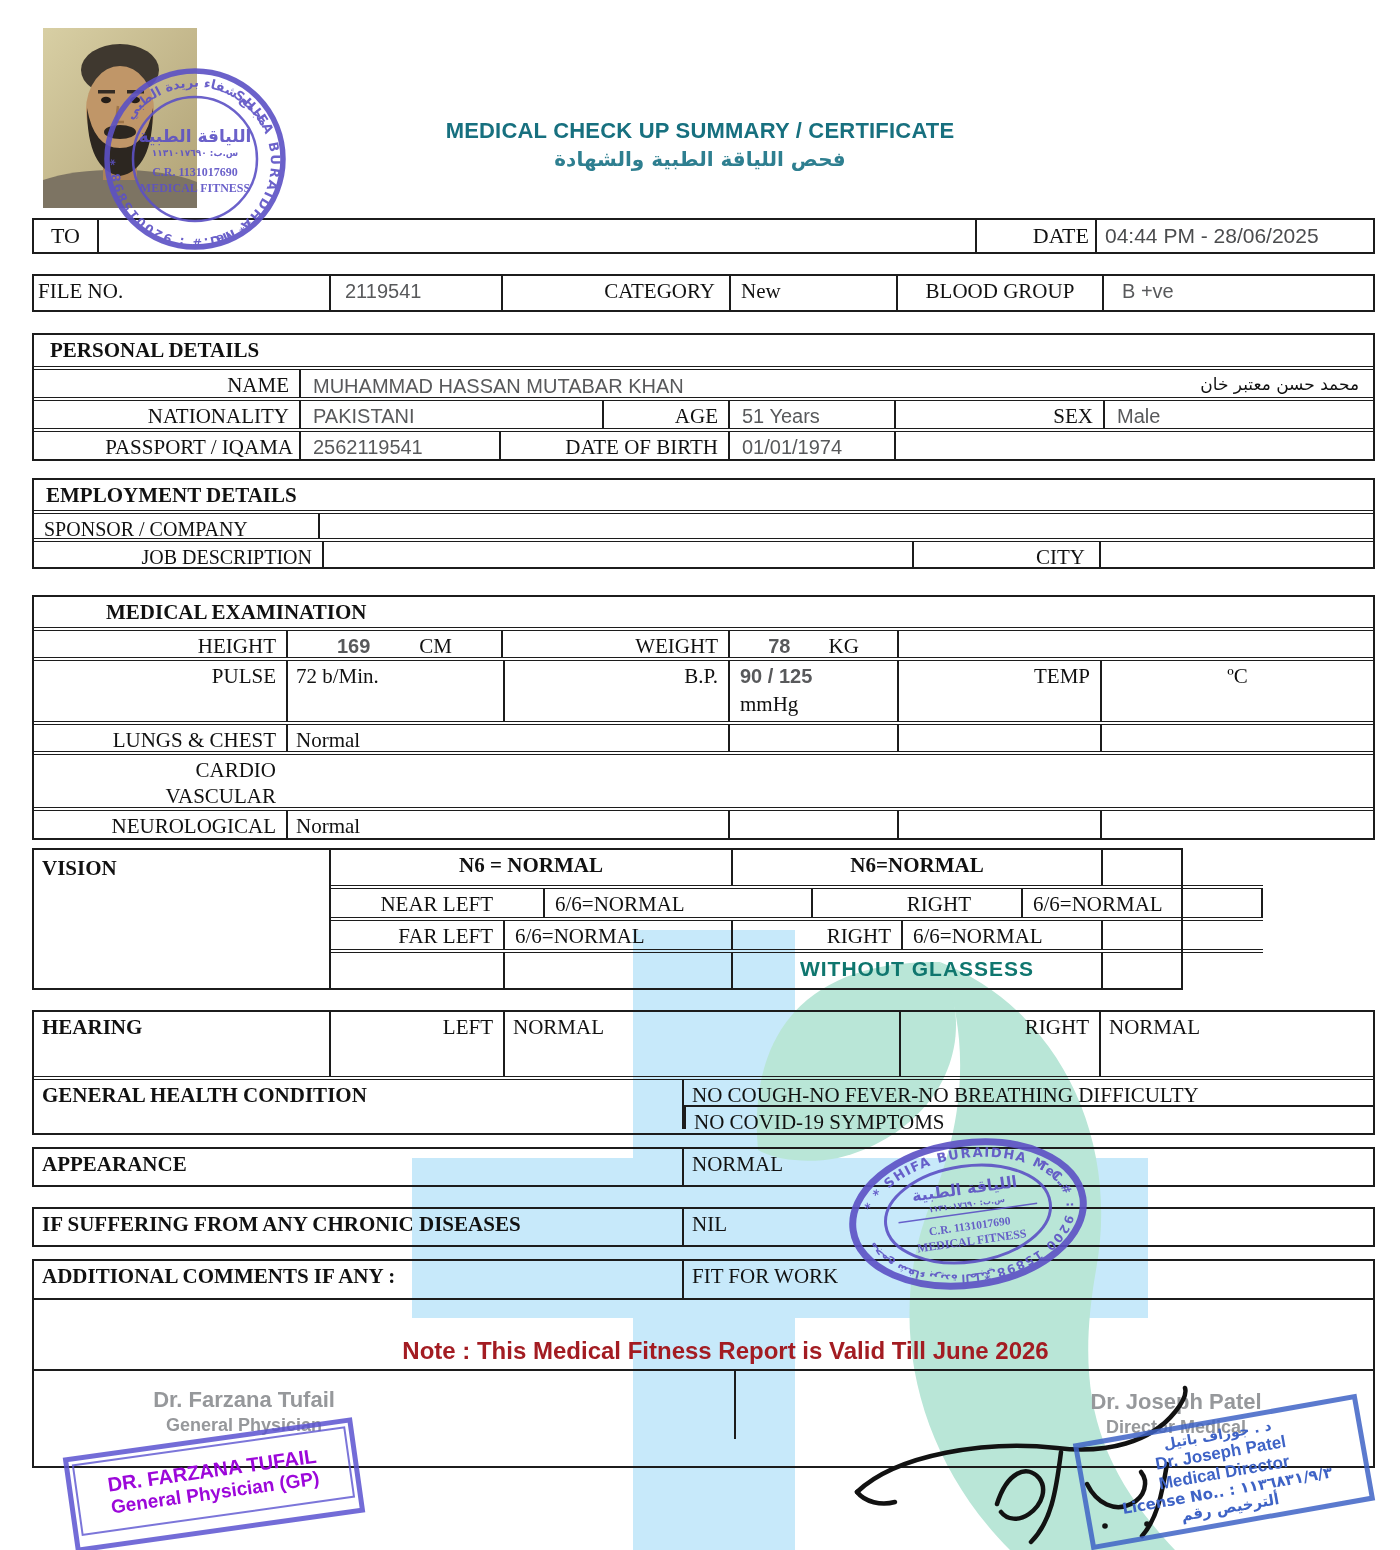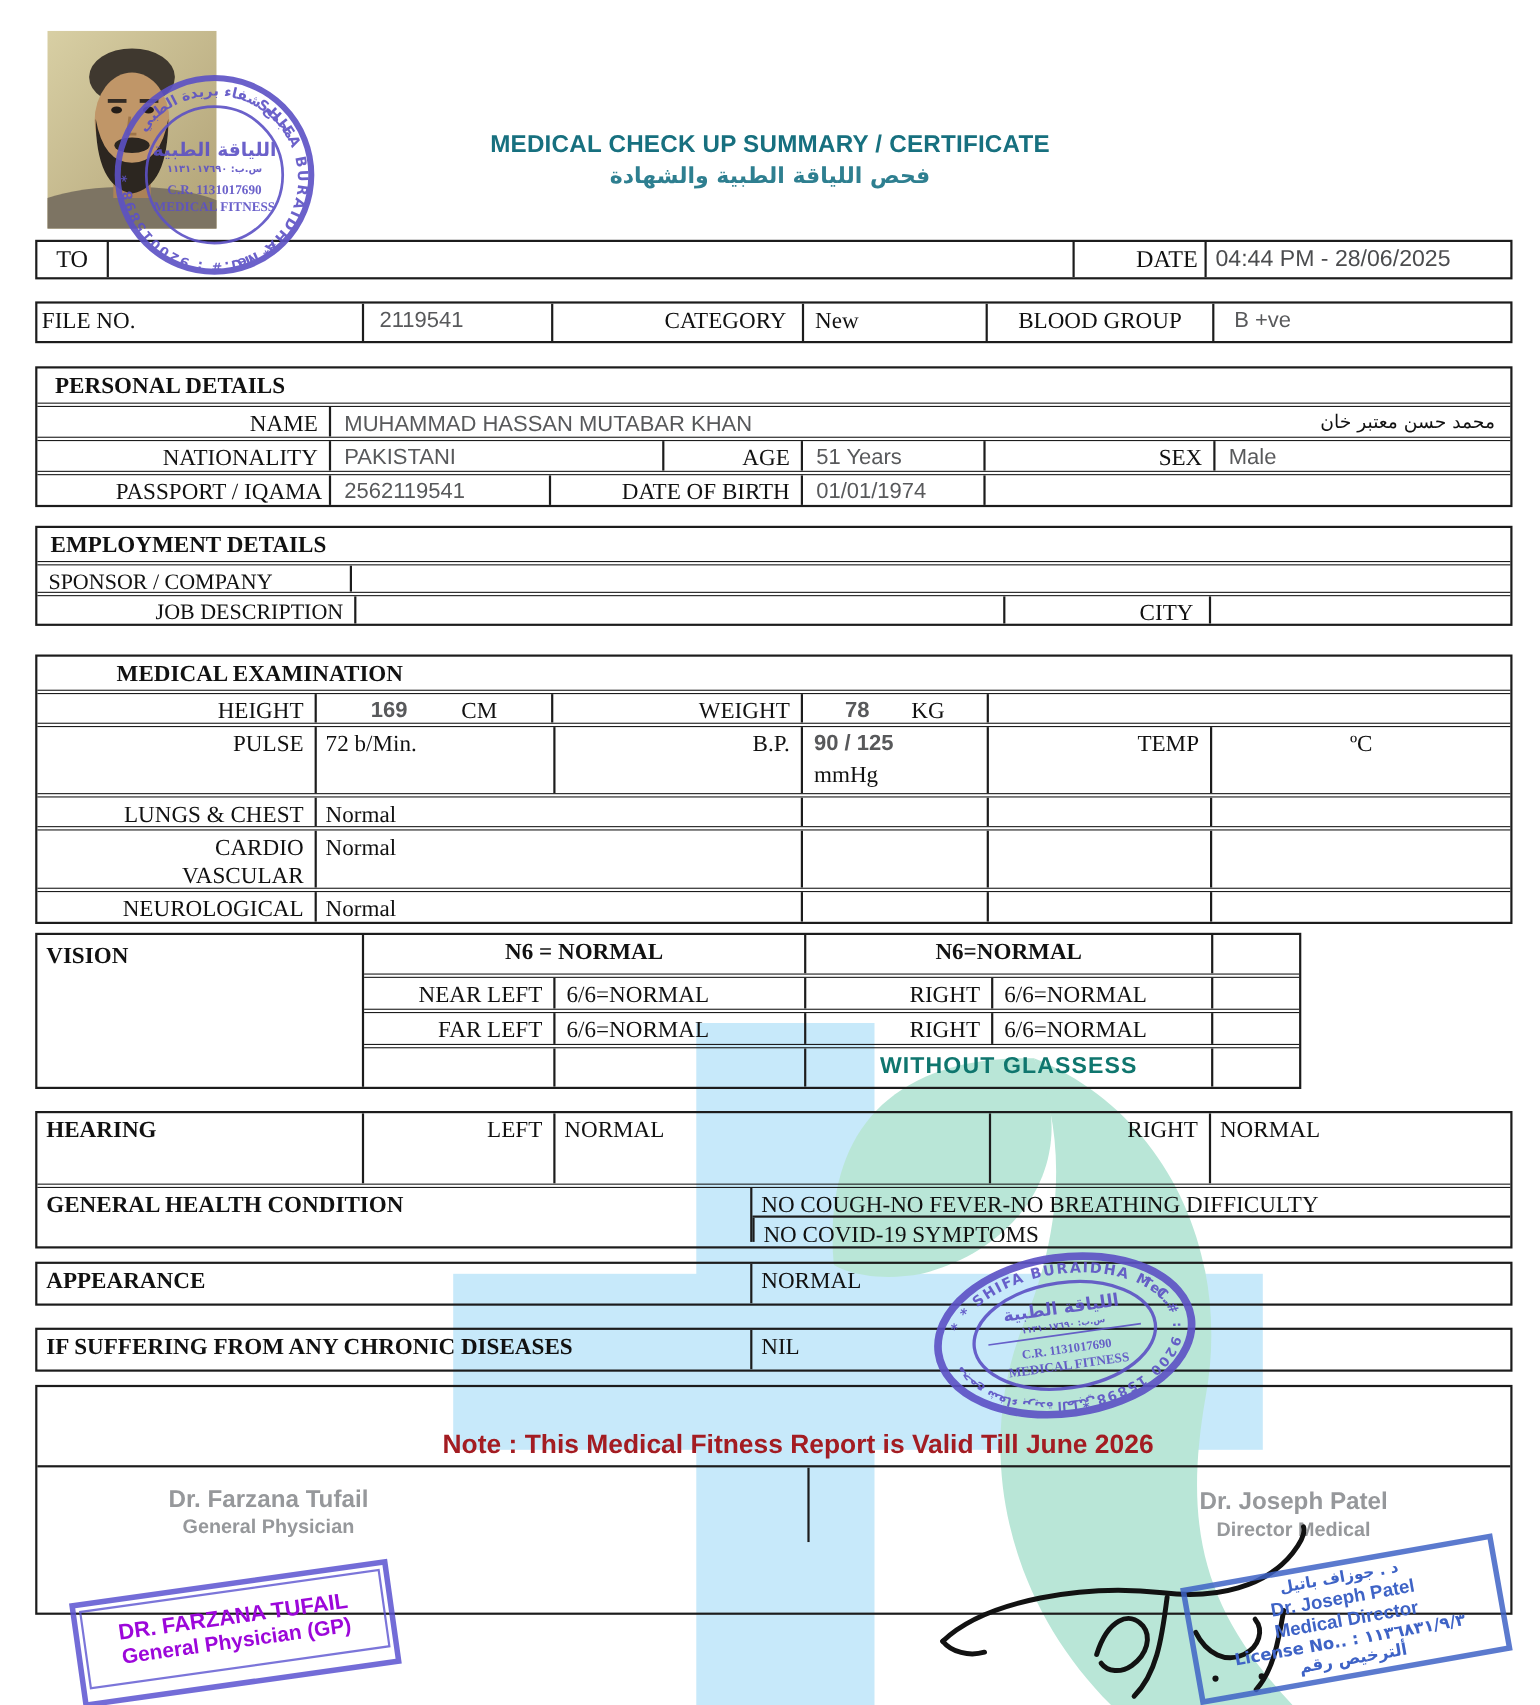--- a/index.html
+++ b/index.html
@@ -201,21 +201,21 @@
       <div class="cell ra" style="width:203px;">TEMP</div>
       <div class="cell ca grow">ºC</div>
     </div>
     <div class="row" style="height:30px;">
       <div class="cell ra" style="width:252px;">LUNGS &amp; CHEST</div>
       <div class="cell" style="width:442px;padding-left:8px;">Normal</div>
       <div class="cell" style="width:169px;"></div>
       <div class="cell" style="width:203px;"></div>
       <div class="cell grow"></div>
     </div>
-    <div class="row" style="height:56px;">
+    <div class="row" style="height:56px;flex-direction:column;">
       <div class="cell ra" style="width:252px;white-space:normal;">
         <div>CARDIO</div>
         <div>VASCULAR</div>
       </div>
       <div class="cell" style="width:442px;padding-left:8px;">Normal</div>
       <div class="cell" style="width:169px;"></div>
       <div class="cell" style="width:203px;"></div>
       <div class="cell grow"></div>
     </div>
     <div class="row" style="height:31px;">
@@ -229,21 +229,21 @@
 
   <div class="tbl" style="left:32px;top:848px;width:1151px;height:142px;">
     <div style="display:flex;height:100%;">
       <div class="cell b" style="width:295px;padding-left:8px;padding-top:6px;">VISION</div>
       <div class="dbl" style="flex:1;border-left:2px solid #1c1c1c;display:flex;flex-direction:column;">
         <div class="row" style="height:35px;">
           <div class="cell ca b" style="width:400px;">N6 = NORMAL</div>
           <div class="cell ca b" style="width:370px;">N6=NORMAL</div>
           <div class="cell grow"></div>
         </div>
-        <div class="row" style="height:32px;">
+        <div class="row" style="height:32px;gap:40px;">
           <div class="cell ra" style="width:172px;">NEAR LEFT</div>
           <div class="cell" style="width:228px;padding-left:10px;">6/6=NORMAL</div>
           <div class="cell ra" style="width:170px;">RIGHT</div>
           <div class="cell" style="width:200px;padding-left:10px;">6/6=NORMAL</div>
           <div class="cell grow"></div>
         </div>
         <div class="row" style="height:32px;">
           <div class="cell ra" style="width:172px;">FAR LEFT</div>
           <div class="cell" style="width:228px;padding-left:10px;">6/6=NORMAL</div>
           <div class="cell ra" style="width:170px;">RIGHT</div>
@@ -285,20 +285,24 @@
   </div>
 
   <div class="tbl" style="left:32px;top:1207px;width:1343px;height:40px;">
     <div class="row" style="height:100%;">
       <div class="cell b" style="width:648px;padding-left:8px;">IF SUFFERING FROM ANY CHRONIC DISEASES</div>
       <div class="cell grow" style="padding-left:8px;">NIL</div>
     </div>
   </div>
 
   <div class="tbl sgl" style="left:32px;top:1259px;width:1343px;height:209px;">
+    <div class="row" style="height:37px;">
+      <div class="cell b" style="width:648px;padding-left:8px;">ADDITIONAL COMMENTS IF ANY :</div>
+      <div class="cell grow" style="padding-left:8px;">FIT FOR WORK</div>
+    </div>
     <div class="row" style="height:71px;position:relative;">
       <div class="cell grow"></div>
       <div class="note-red">Note : This Medical Fitness Report is Valid Till June 2026</div>
     </div>
     <div class="row" style="flex:1;">
       <div class="cell" style="width:700px;">
         <div class="doc-block" style="width:300px;margin-left:60px;margin-top:12px;">
           <div class="doc-name">Dr. Farzana Tufail</div>
           <div class="doc-title">General Physician</div>
         </div>

